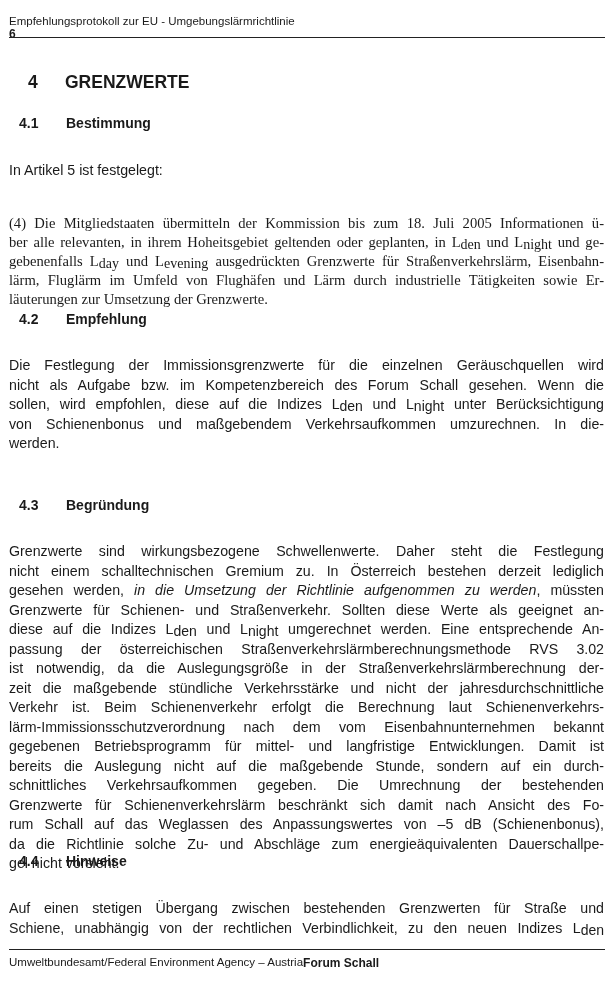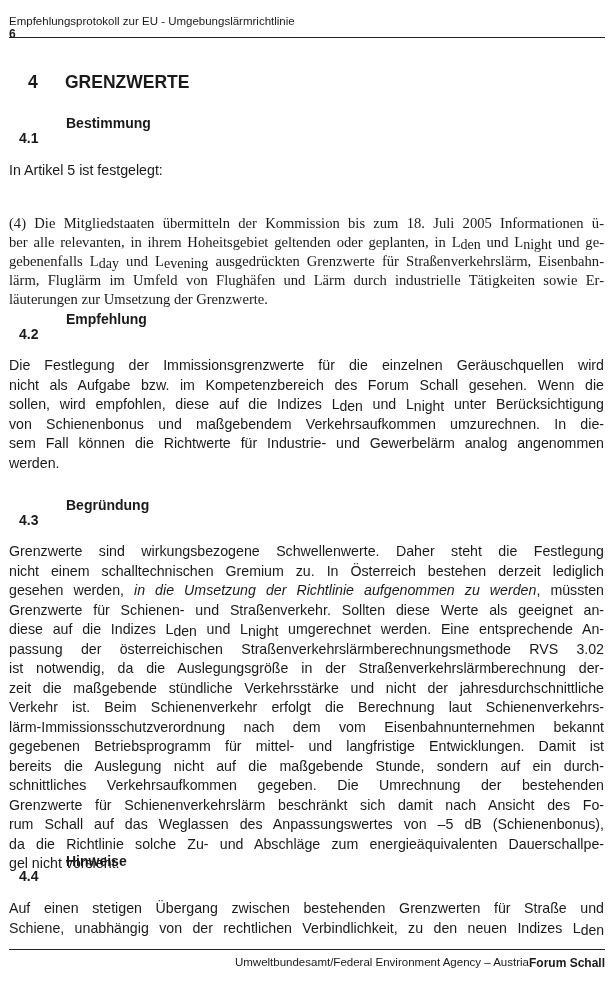--- a/index.html
+++ b/index.html
@@ -4,28 +4,28 @@
 <style>
   html, body { margin:0; padding:0; background:#ffffff; }
   body { width:611px; height:991px; position:relative; overflow:hidden; color:#1a1a1a; font-family:"Liberation Sans", sans-serif; }
   .abs { position:absolute; }
   .hdr { left:9px; top:15px; width:596px; font-size:11.5px; display:flex; justify-content:space-between;flex-direction:column; }
   .hdr .pn { font-weight:bold; font-size:12px; }
   .rule { left:9px; width:596px; height:0; border-top:1.2px solid #222; }
   .h1 { left:28px; top:72px; font-size:17.5px; font-weight:bold; display:flex; }
   .h1 .num { width:37px; }
   .h2 { left:19px; font-size:14px; font-weight:bold; display:flex; }
-  .h2 .num { width:47px;margin-top:15px; }
+  .h2 .num { width:47px; }
   .p { left:9px; width:595px; font-size:14.2px; line-height:19.5px; text-align:justify;margin-top:11px; }
   .p .ln { display:block; text-align-last:justify; white-space:nowrap; height:19.5px; }
   .p .ln.last { text-align-last:left; }
   .serif { font-family:"Liberation Serif", serif; font-size:14.6px; line-height:19px; }
   .serif .ln { height:19px; }
   sub { font-size:14px; vertical-align:-2px; line-height:0; }
-  .ftr { left:9px; top:956px; width:596px; font-size:11.5px; display:flex; justify-content:flex-end; }
+  .ftr { left:9px; top:956px; width:596px; font-size:11.5px; display:flex; justify-content:flex-start; }
   .ftr .org { font-weight:bold; font-size:12px; }
   i { font-style:italic; }
 </style>
 </head>
 <body>
 
 <div class="abs hdr">
   <span>Empfehlungsprotokoll zur EU - Umgebungslärmrichtlinie</span>
   <span class="pn">6</span>
 </div>
@@ -51,21 +51,20 @@
 
 <div class="abs h2" style="top:311px;">
   <span class="num">4.2</span>
   <span>Empfehlung</span>
 </div>
 <div class="abs p" style="top:345px;">
     <span class="ln">Die Festlegung der Immissionsgrenzwerte für die einzelnen Geräuschquellen wird</span>
     <span class="ln">nicht als Aufgabe bzw. im Kompetenzbereich des Forum Schall gesehen. Wenn die</span>
     <span class="ln">sollen, wird empfohlen, diese auf die Indizes L<sub>den</sub> und L<sub>night</sub> unter Berücksichtigung</span>
     <span class="ln">von Schienenbonus und maßgebendem Verkehrsaufkommen umzurechnen. In die-</span>
-    <span class="ln">sem Fall können die Richtwerte für Industrie- und Gewerbelärm analog angenommen</span>
     <span class="ln last">werden.</span>
   </div>
 
 <div class="abs h2" style="top:497px;">
   <span class="num">4.3</span>
   <span>Begründung</span>
 </div>
 <div class="abs p" style="top:531px;">
     <span class="ln">Grenzwerte sind wirkungsbezogene Schwellenwerte. Daher steht die Festlegung</span>
     <span class="ln">nicht einem schalltechnischen Gremium zu. In Österreich bestehen derzeit lediglich</span>

